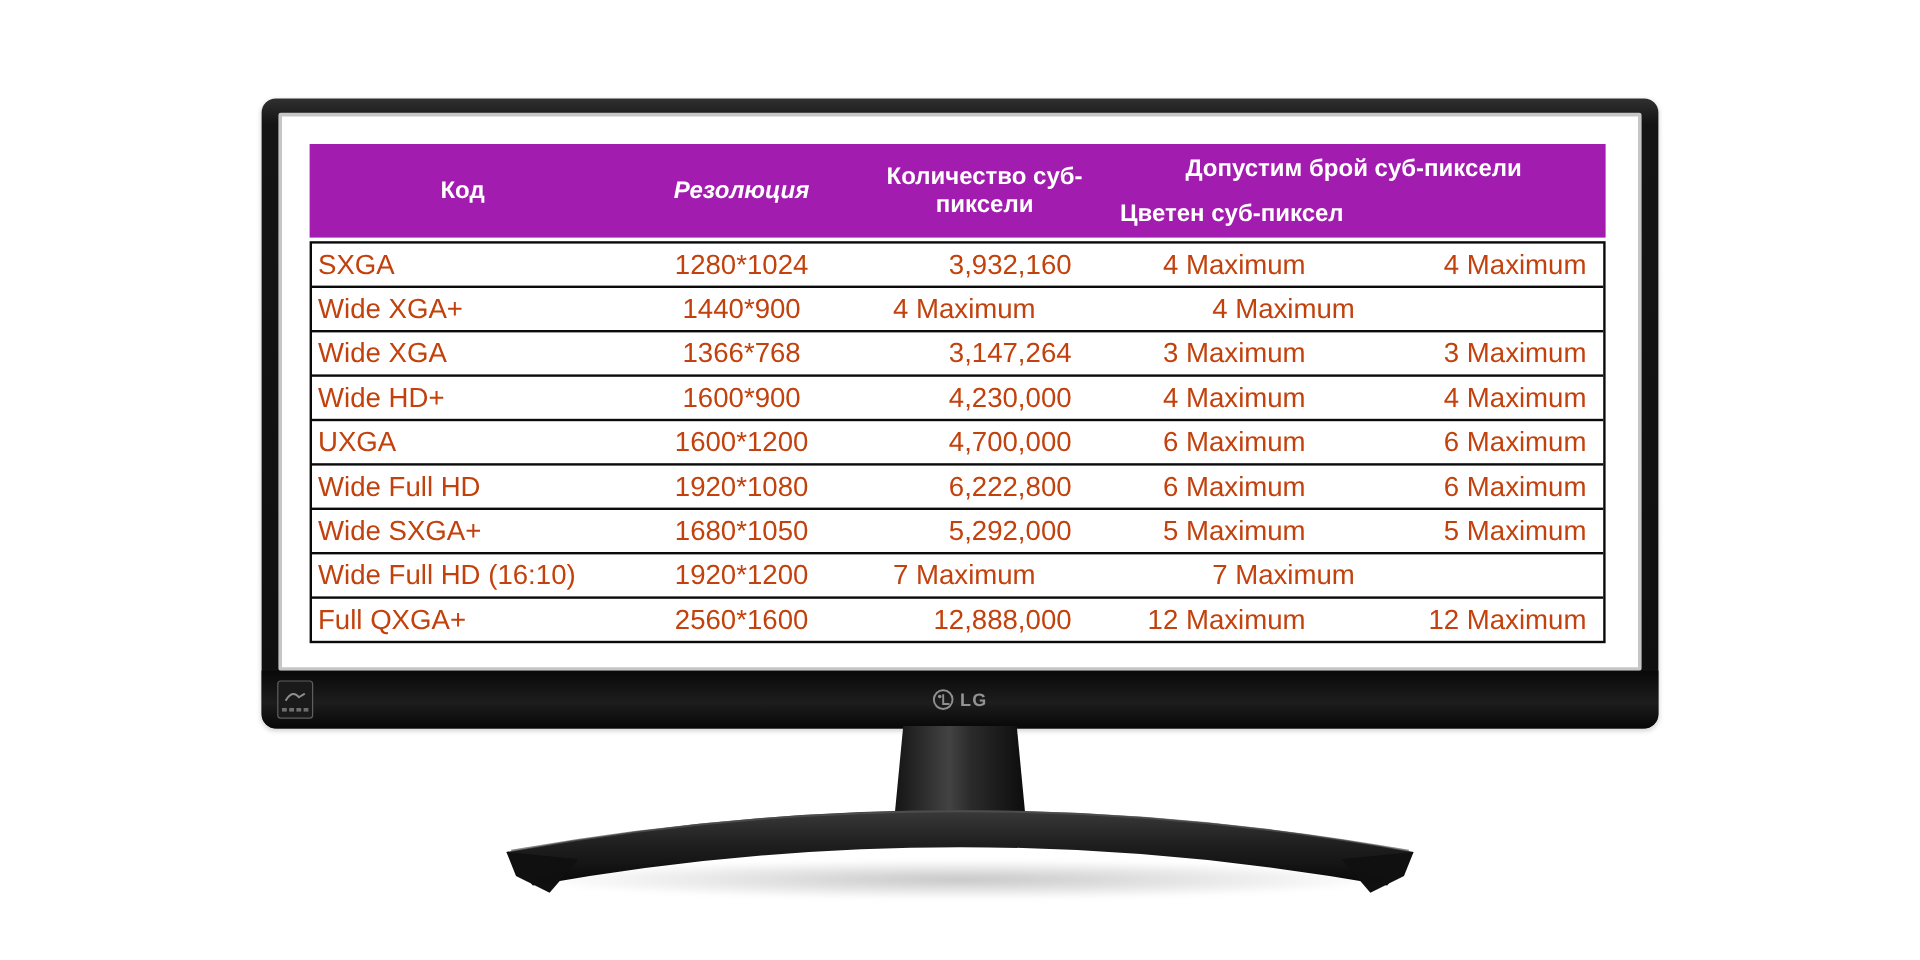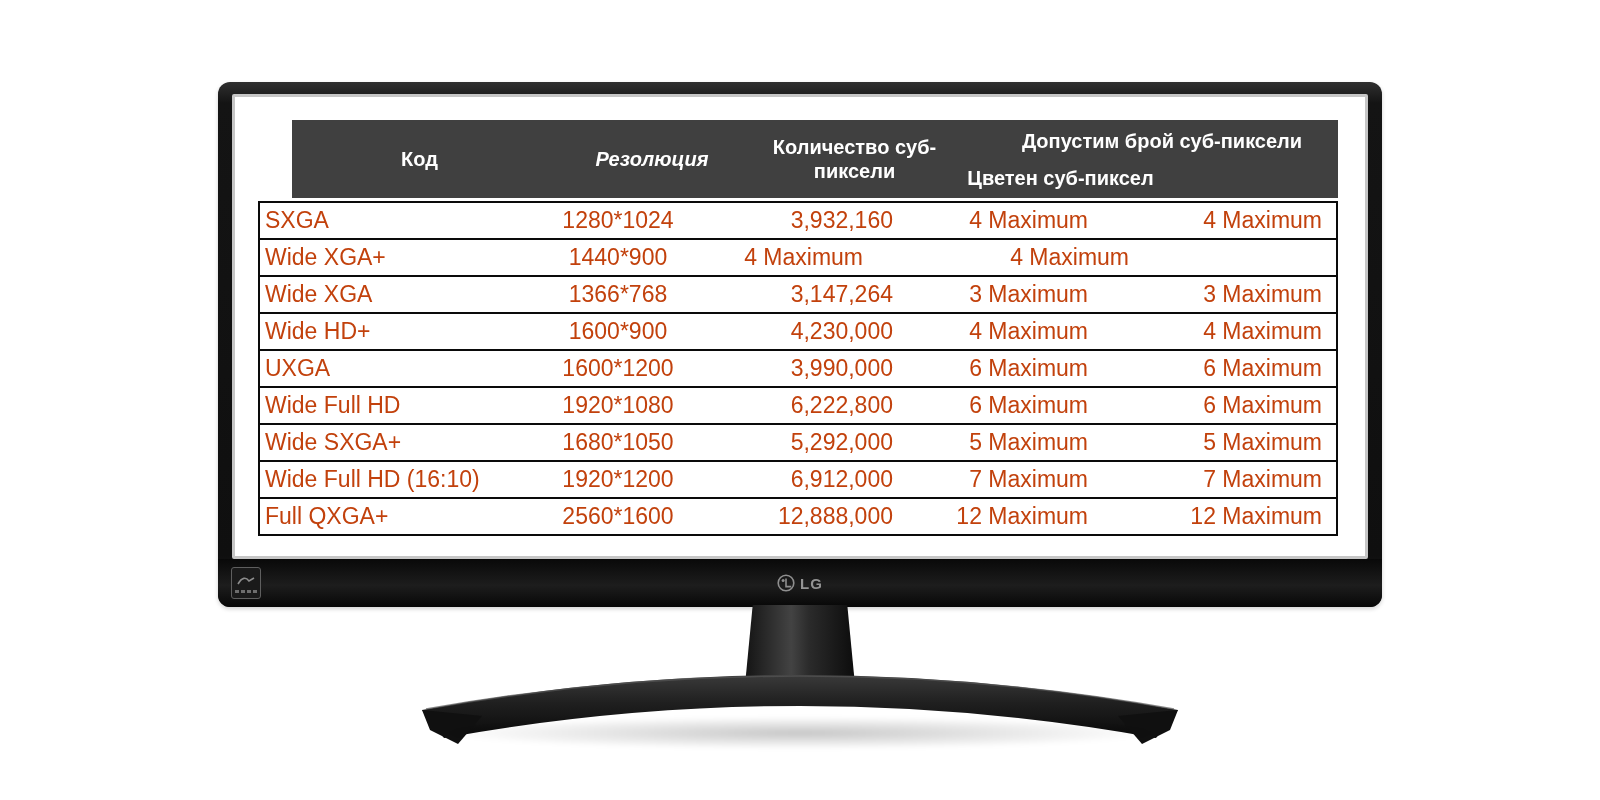--- a/index.html
+++ b/index.html
@@ -83,21 +83,21 @@
   .c-dark{text-align:right;padding-right:14px;}
 </style>
 </head>
 <body>
 
 <div class="monitor">
 
   <div class="screen">
 
     <div class="spec">
-      <div class="spec-head" style="background: #404040; margin-left: 34px;">
+      <div class="spec-head" style="background: #a21caf;">
         <div class="hc h-code">Код</div>
         <div class="hc h-res">Резолюция</div>
         <div class="hc h-sub">Количество суб-пиксели</div>
         <div class="hc h-group">Допустим брой суб-пиксели</div>
         <div class="hc h-bright">Цветен суб-пиксел</div>
       </div>
       <div class="spec-body" id="spec-body">
           <div class="row">
             <div class="cell c-code">SXGA</div>
             <div class="cell c-res">1280*1024</div>
@@ -121,42 +121,41 @@
           <div class="row">
             <div class="cell c-code">Wide HD+</div>
             <div class="cell c-res">1600*900</div>
             <div class="cell c-sub">4,230,000</div>
             <div class="cell c-bright">4 Maximum</div>
             <div class="cell c-dark">4 Maximum</div>
           </div>
           <div class="row">
             <div class="cell c-code">UXGA</div>
             <div class="cell c-res">1600*1200</div>
-            <div class="cell c-sub">3,990,000</div>
+            <div class="cell c-sub">4,700,000</div>
             <div class="cell c-bright">6 Maximum</div>
             <div class="cell c-dark">6 Maximum</div>
           </div>
           <div class="row">
             <div class="cell c-code">Wide Full HD</div>
             <div class="cell c-res">1920*1080</div>
             <div class="cell c-sub">6,222,800</div>
             <div class="cell c-bright">6 Maximum</div>
             <div class="cell c-dark">6 Maximum</div>
           </div>
           <div class="row">
             <div class="cell c-code">Wide SXGA+</div>
             <div class="cell c-res">1680*1050</div>
             <div class="cell c-sub">5,292,000</div>
             <div class="cell c-bright">5 Maximum</div>
             <div class="cell c-dark">5 Maximum</div>
           </div>
           <div class="row">
             <div class="cell c-code">Wide Full HD (16:10)</div>
             <div class="cell c-res">1920*1200</div>
-            <div class="cell c-sub">6,912,000</div>
             <div class="cell c-bright">7 Maximum</div>
             <div class="cell c-dark">7 Maximum</div>
           </div>
           <div class="row">
             <div class="cell c-code">Full QXGA+</div>
             <div class="cell c-res">2560*1600</div>
             <div class="cell c-sub">12,888,000</div>
             <div class="cell c-bright">12 Maximum</div>
             <div class="cell c-dark">12 Maximum</div>
           </div>

